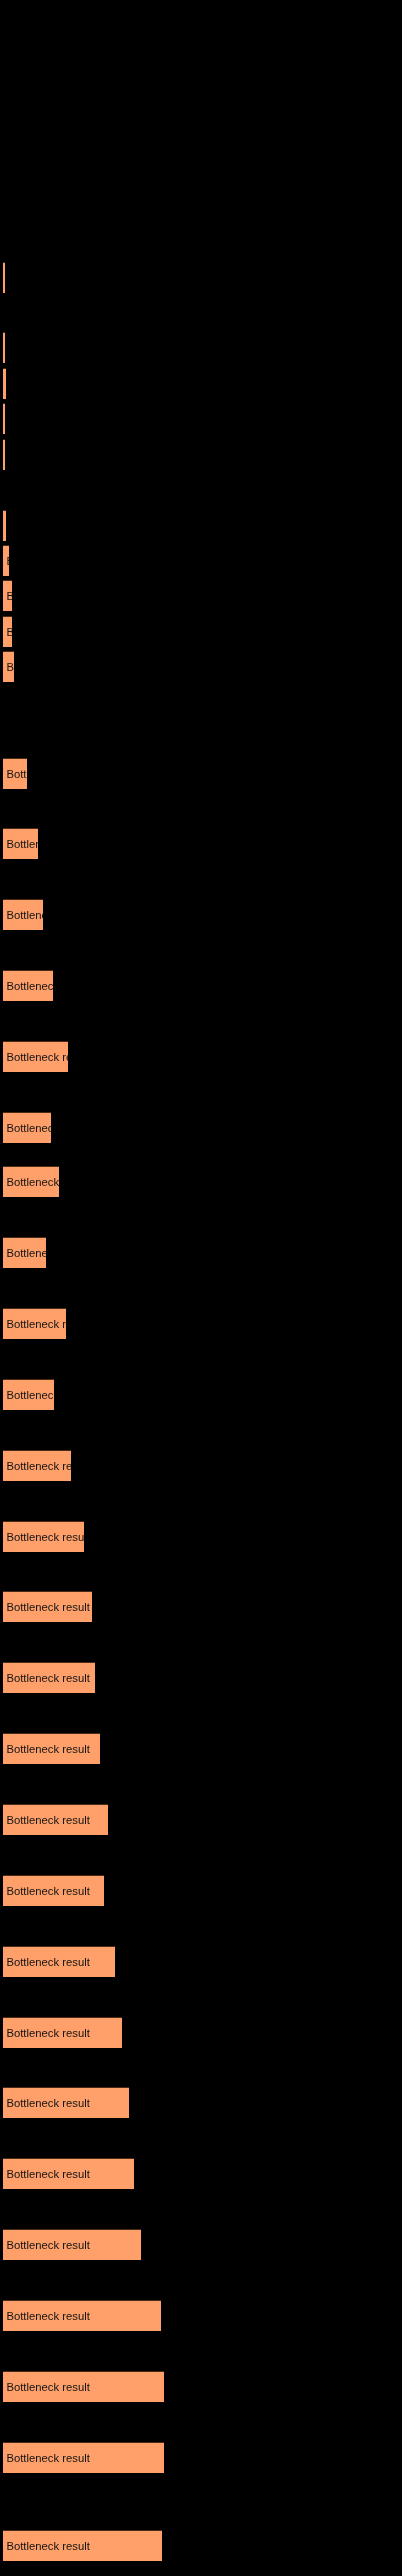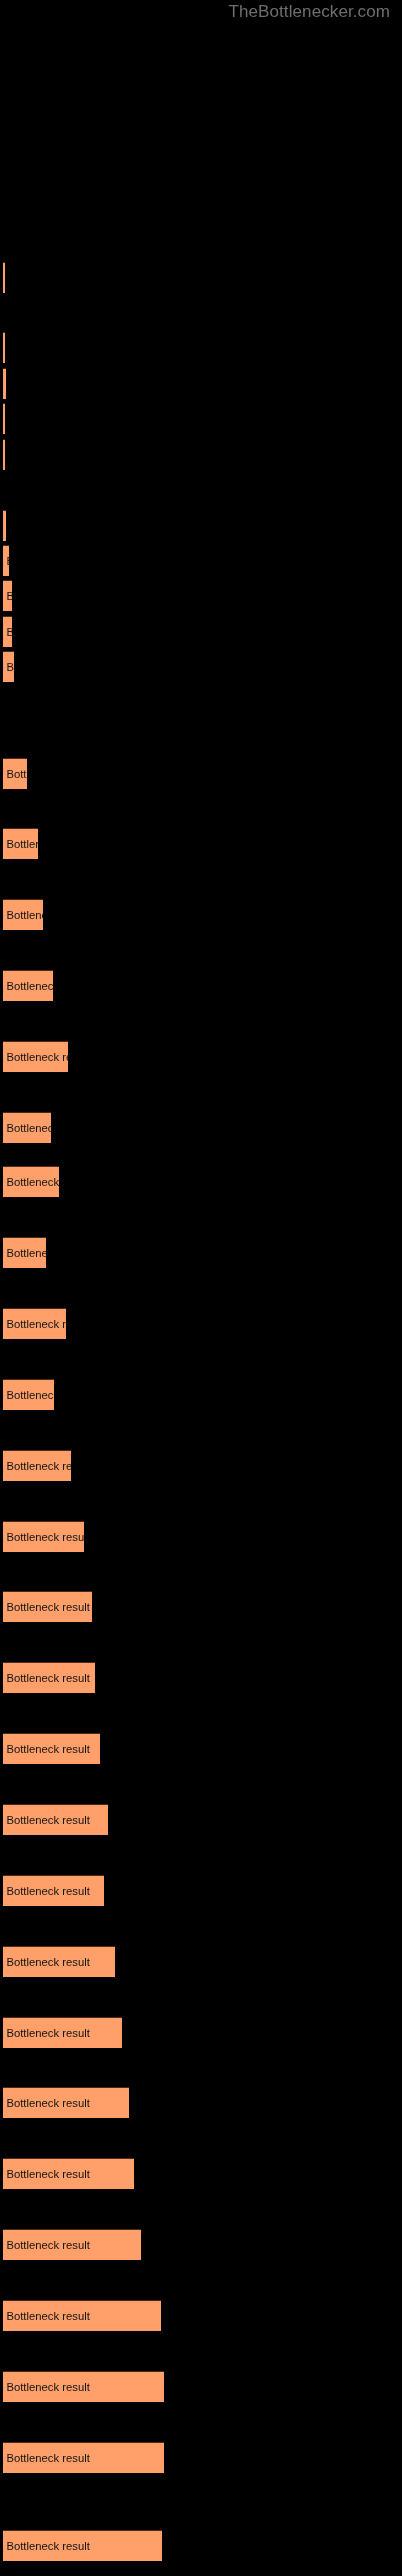--- a/index.html
+++ b/index.html
@@ -68,21 +68,20 @@
     font-family: "Liberation Sans", sans-serif;
     white-space: nowrap;
     pointer-events: none;
   }
 </style>
 </head>
 <body>
 
 <div id="page">
 
-  <div id="site-header">TheBottlenecker.com</div>
 
   <div id="chart-area">
       <div class="bar-row" style="top: 262px;">
         <div class="bar" style="width: 1.6px; background: rgb(255, 160, 106); border-top-color: rgb(74, 42, 20);"></div>
       </div>
       <div class="bar-row" style="top: 332px;">
         <div class="bar" style="width: 1.6px; background: rgb(255, 160, 106); border-top-color: rgb(74, 42, 20);"></div>
       </div>
       <div class="bar-row" style="top: 368px;">
         <div class="bar" style="width: 3.2px; background: rgb(255, 160, 106); border-top-color: rgb(74, 42, 20);"></div>

